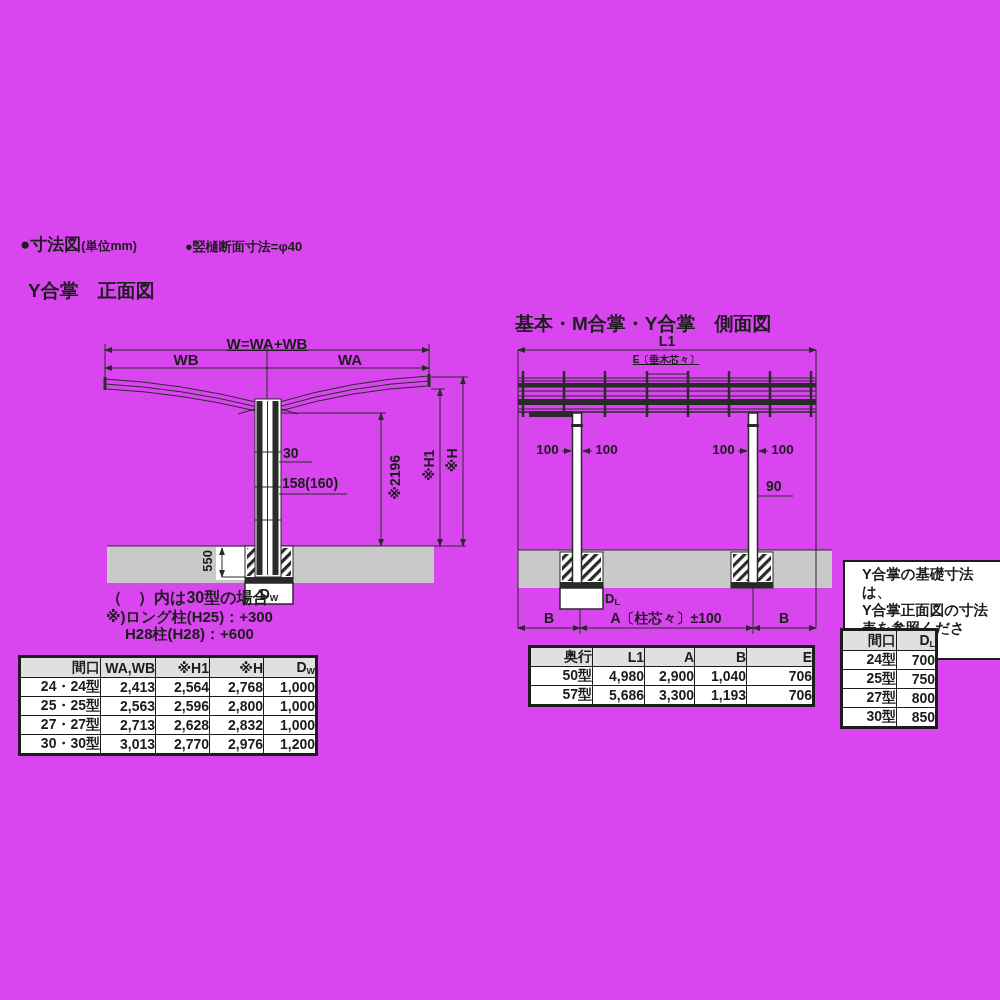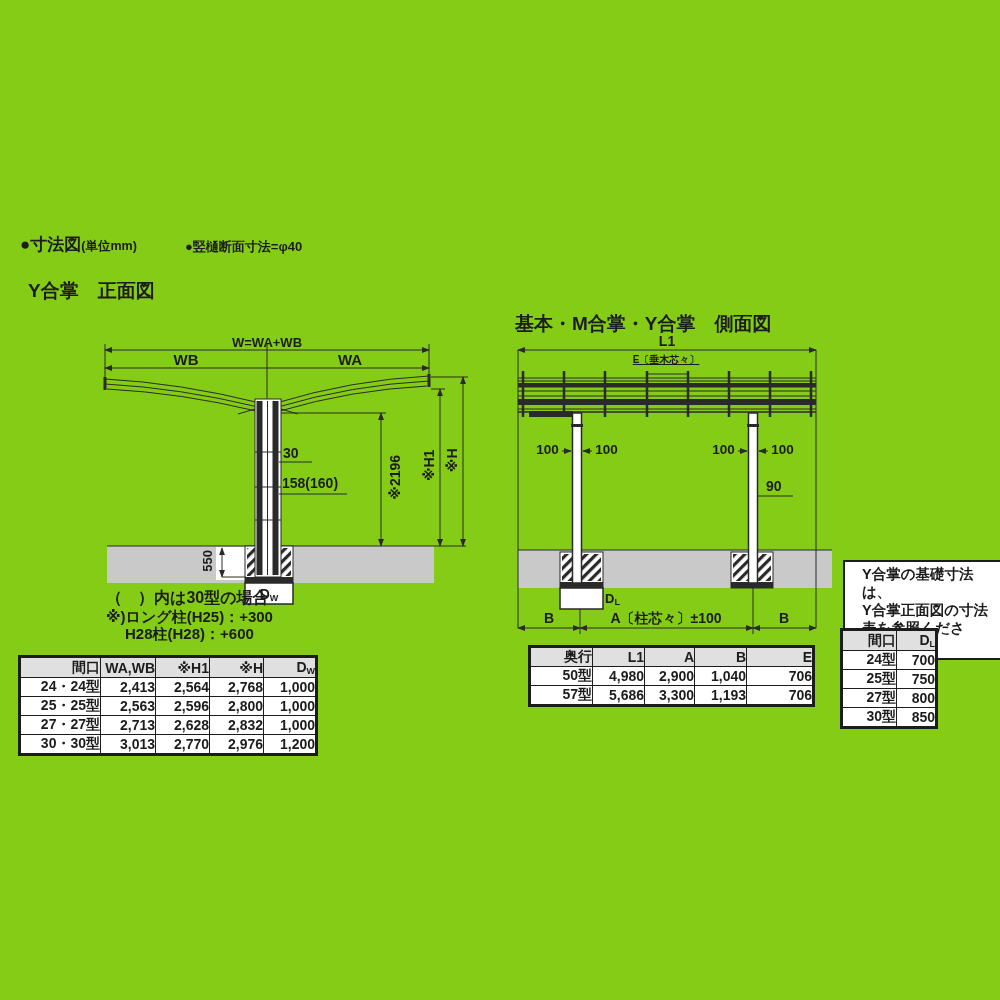--- a/index.html
+++ b/index.html
@@ -1,16 +1,16 @@
 <!DOCTYPE html>
 <html><head>
 <meta charset="utf-8">
 <style>
   html,body{margin:0;padding:0;background:#fff;}
-  #stage{position:relative;width:1000px;height:1000px;background:#84cc16;overflow:hidden;
+  #stage{position:relative;width:1000px;height:1000px;background:#d946ef;overflow:hidden;
          font-family:"Liberation Sans","DejaVu Sans",sans-serif;color:#1c1c1c;}
   svg{position:absolute;left:0;top:0;}
   .lbl{position:absolute;font-weight:bold;color:#1c1c1c;white-space:nowrap;line-height:1.05;}
   .ctr{text-align:center;}
   .vlbl{transform:rotate(-90deg);transform-origin:center;text-align:center;}
   .ttl{position:absolute;font-weight:bold;color:#1c1c1c;white-space:nowrap;}
   sub.dsub{font-size:9px;font-weight:bold;vertical-align:-2px;}
   .notebox{position:absolute;border:2px solid #1c1c1c;background:#fff;font-weight:bold;
            font-size:14.5px;line-height:18px;padding:3px 17px;color:#1c1c1c;}
   table.spec{border-collapse:collapse;table-layout:fixed;background:#fff;}
@@ -146,21 +146,21 @@
       <line x1="753" y1="628" x2="816" y2="628" marker-start="url(#arr)" marker-end="url(#arr)"></line>
       <line x1="580" y1="609" x2="580" y2="634"></line>
       <line x1="753" y1="588" x2="753" y2="634"></line>
     </g>
   </svg>
 
   <div class="ttl" style="left:20px;top:233px;font-size:17px;"><span>●寸法図</span><span style="font-size:12.5px;">(単位mm)</span></div>
   <div class="ttl" style="left:185px;top:238px;font-size:13px;">●竪樋断面寸法=φ40</div>
 
   <div class="ttl" style="left:28px;top:278px;font-size:19px;">Y合掌　正面図</div>
-  <div class="lbl ctr" style="left:197px;top:336px;width:140px;font-size:13px;">W=WA+WB</div>
+  <div class="lbl ctr" style="left:197px;top:336px;width:140px;font-size:15px;text-decoration:underline;">W=WA+WB</div>
   <div class="lbl ctr" style="left:156px;top:352px;width:60px;font-size:15px;">WB</div>
   <div class="lbl ctr" style="left:320px;top:352px;width:60px;font-size:15px;">WA</div>
   <div class="lbl" style="left:283px;top:446px;font-size:14px;">30</div>
   <div class="lbl" style="left:282px;top:476px;font-size:14px;">158(160)</div>
   <div class="lbl vlbl" style="left:360px;top:470px;width:70px;font-size:14px;">※2196</div>
   <div class="lbl vlbl" style="left:404px;top:458px;width:50px;font-size:14px;">※H1</div>
   <div class="lbl vlbl" style="left:430px;top:453px;width:44px;font-size:14px;">※H</div>
   <div class="lbl vlbl" style="left:186px;top:554px;width:44px;font-size:13px;">550</div>
   <div class="lbl ctr" style="left:245px;top:587px;width:48px;font-size:14px;"><span>D</span><sub class="dsub">W</sub></div>
   <div class="lbl" style="left:106px;top:590px;font-size:16px;">（　）内は30型の場合</div>

